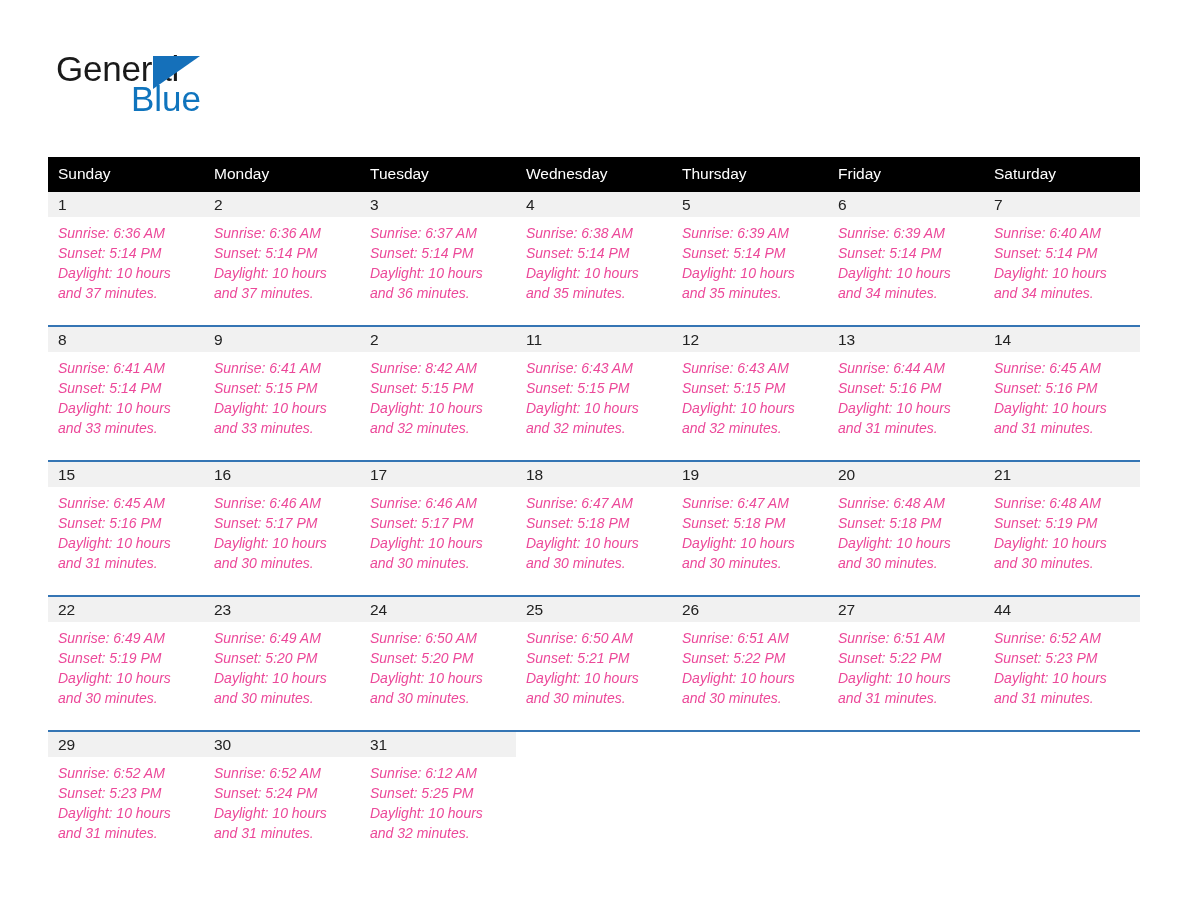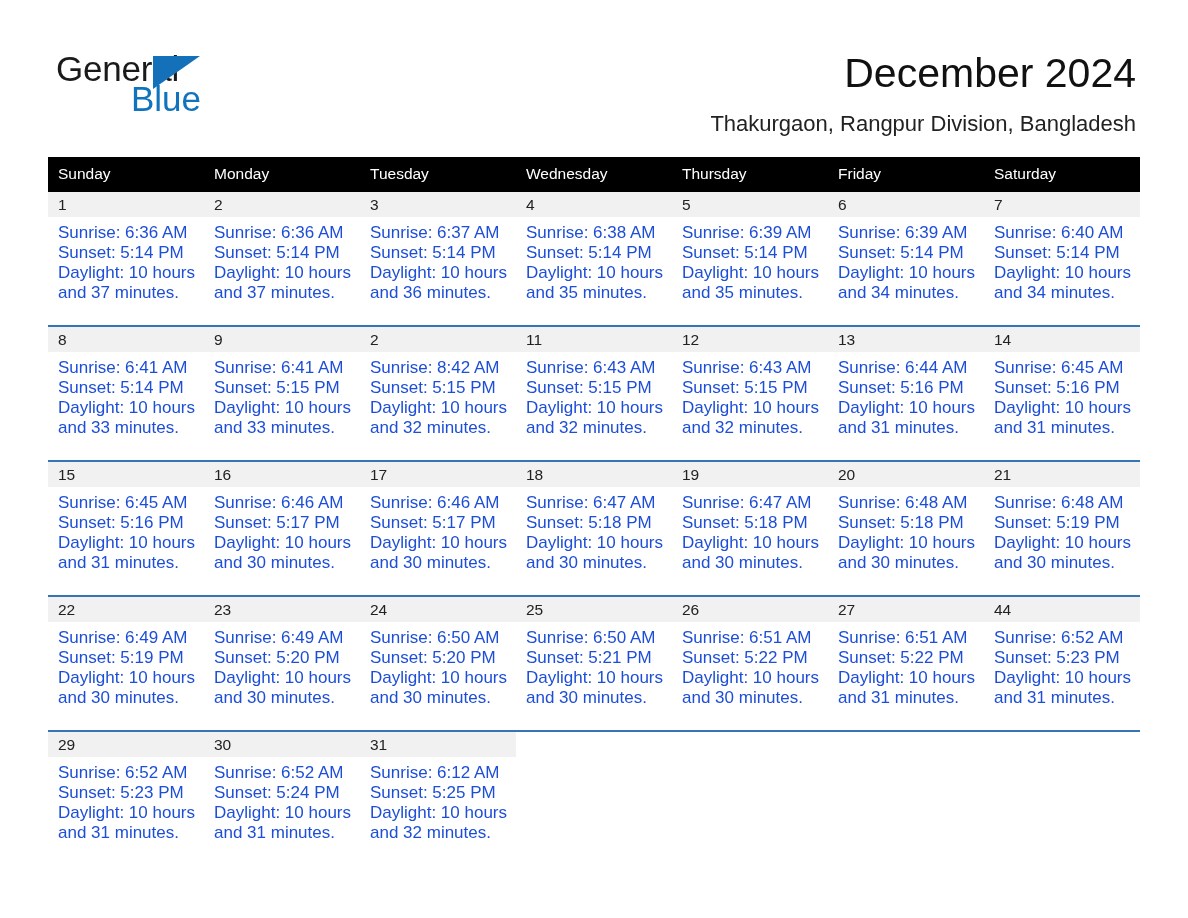--- a/index.html
+++ b/index.html
@@ -125,44 +125,41 @@
     height: 25px;
     line-height: 25px;
     padding-left: 10px;
     font-size: 15.5px;
     color: #222222;
     background: transparent;
   }
   .cell.empty .daynum { background: #ffffff; }
   .info {
     padding: 6px 8px 0 10px;
-    font-size: 17px;
+    font-size: 14px;
     line-height: 20px;
-    color: #1d4ed8;
+    color: #ec4899;
+    font-style: italic;
   }
   .info div { white-space: nowrap; }
   tr.week-last .cell { height: 136px; }
 </style>
 </head>
 <body>
 
 <div class="page">
 
   <div class="top">
 
     <div class="logo">
       <span class="logo-general">General</span>
       <span class="logo-tri"></span>
       <span class="logo-blue">Blue</span>
     </div>
 
-    <div class="title-block">
-      <div class="cal-title">December 2024</div>
-      <div class="cal-sub">Thakurgaon, Rangpur Division, Bangladesh</div>
-    </div>
 
   </div>
 
   <table class="cal">
     <thead>
       <tr>
         <th>Sunday</th>
         <th>Monday</th>
         <th>Tuesday</th>
         <th>Wednesday</th>

